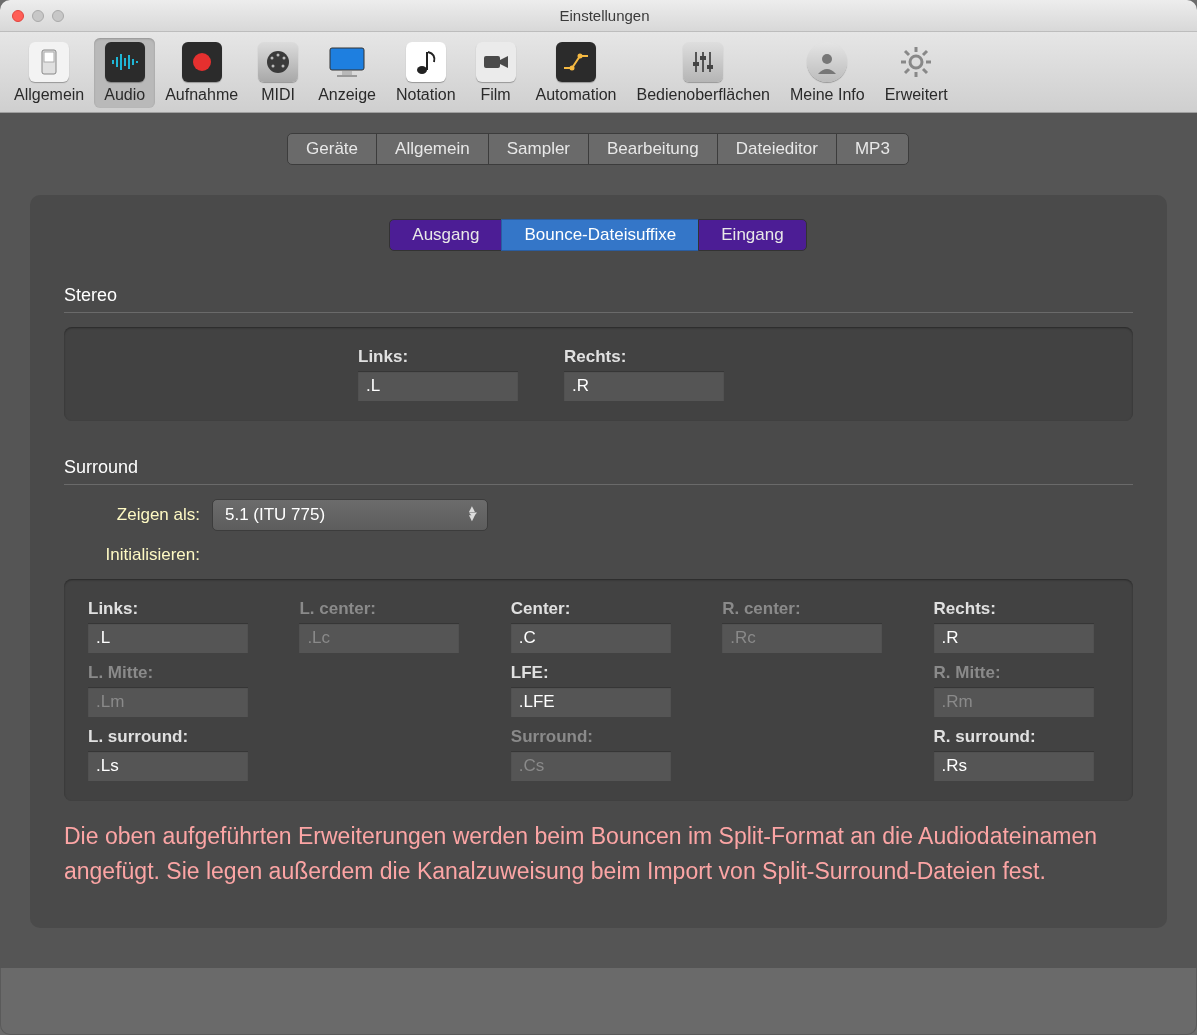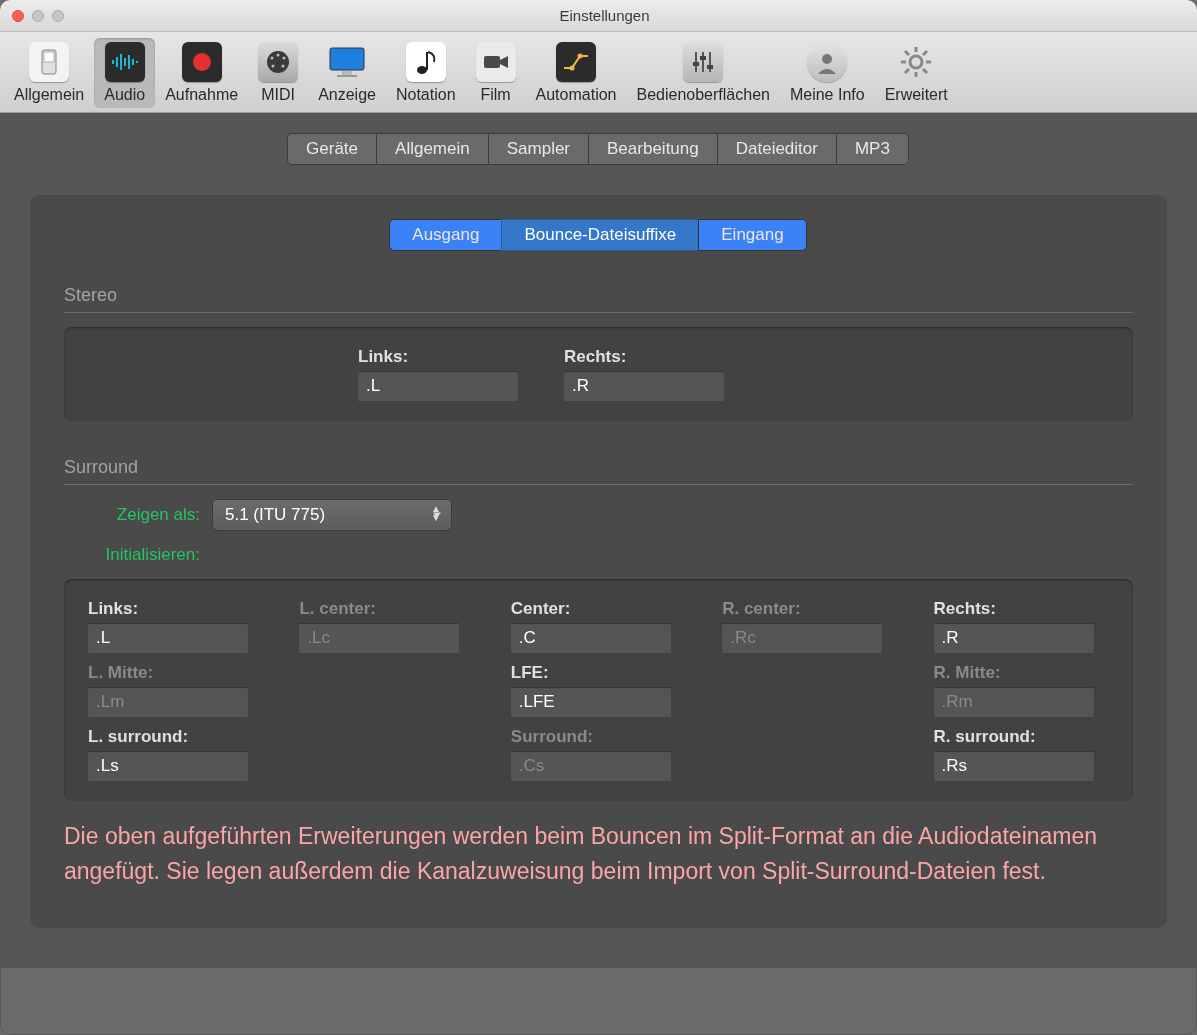--- a/index.html
+++ b/index.html
@@ -17,34 +17,34 @@
   .tb-item.active { background:#b9b9b9; box-shadow: inset 0 1px 2px rgba(0,0,0,.2);}
   .tb-icon { width:40px; height:40px; border-radius:6px; margin-bottom:4px; display:flex; align-items:center; justify-content:center; box-shadow:0 1px 1px rgba(0,0,0,.3);}
   .dark-body { background:#555555; padding:20px 0 40px 0;}
   .tabbar { display:flex; justify-content:center; margin-bottom:30px;}
   .tab { background:#6a6a6a; color:#e8e8e8; font-size:17px; padding:5px 18px; border:1px solid #3c3c3c; margin-left:-1px; cursor:default;}
   .tab:first-child{border-radius:5px 0 0 5px;}
   .tab:last-child{border-radius:0 5px 5px 0;}
   .tab.sel { background:#3476c8; border-color:#2a5da0; color:#fff;}
   .panel { background:#4a4a4a; margin:0 30px; border-radius:10px; padding:24px 34px 40px 34px;}
   .subtabbar { display:flex; justify-content:center; margin-bottom:34px;}
-  .subtab { background:#3b82f6; color:#e8e8e8; font-size:17px; padding:5px 22px; border:1px solid #333; margin-left:-1px; cursor:default;}
+  .subtab { background:#4c1d95; color:#e8e8e8; font-size:17px; padding:5px 22px; border:1px solid #333; margin-left:-1px; cursor:default;}
   .subtab:first-child{border-radius:5px 0 0 5px;} .subtab:last-child{border-radius:0 5px 5px 0;}
   .subtab.sel { background:#3476c8; border-color:#2a5da0; color:#fff;}
-  .section-label { color:#a3a3a3; font-size:18px; margin-bottom:6px;}
+  .section-label { color:#ffffff; font-size:18px; margin-bottom:6px;}
   .hr { border:none; border-top:1px solid #6a6a6a; margin-bottom:14px;}
   .inset-box { background:#424242; border-radius:8px; padding:20px 24px; box-shadow: inset 0 1px 2px rgba(0,0,0,.4);}
   .field-lbl { color:#e0e0e0; font-size:17px; margin-bottom:4px; display:block;font-weight:bold;}
   .field-lbl.dim { color:#8a8a8a;}
   .txt { background:#555555; color:#fff; border:none; padding:5px 8px; font-size:17px; width:160px; outline:none; box-shadow: inset 0 1px 1px rgba(0,0,0,.4);}
   .txt.dim{ color:#8a8a8a;}
   .stereo-row { display:flex; gap:46px; padding-left:270px;}
   .row { display:flex; align-items:center; gap:12px; margin-bottom:14px;}
-  .row-lbl { width:136px; text-align:right; color:#22c55e; font-size:17px;}
-  .popup { background: linear-gradient(#6c6c6c,#5d5d5d); color:#fff; border:1px solid #3c3c3c; border-radius:5px; padding:5px 30px 5px 12px; font-size:17px; position:relative; width:240px; cursor:default;}
+  .row-lbl { width:136px; text-align:right; color:#fef9c3; font-size:17px;}
+  .popup { background: linear-gradient(#6c6c6c,#5d5d5d); color:#fff; border:1px solid #3c3c3c; border-radius:5px; padding:5px 30px 5px 12px; font-size:17px; position:relative; width:276px; cursor:default;}
   .popup::after{ content:""; position:absolute; right:10px; top:50%; transform:translateY(-50%); width:0;height:0; border-left:4px solid transparent; border-right:4px solid transparent; border-top:5px solid #ddd; box-shadow: 0 -10px 0 -5px #ddd;}
   .popup .arrows{ position:absolute; right:10px; top:4px; font-size:10px; color:#ddd; line-height:9px;}
   .btn { background: linear-gradient(#6c6c6c,#5d5d5d); color:#fff; border:1px solid #3c3c3c; border-radius:5px; padding:5px 16px; font-size:17px; cursor:default;}
   .grid5 { display:grid; grid-template-columns: repeat(5, 1fr); gap:10px 36px;}
   .cell {}
   .footer-text { color:#fca5a5; font-size:23px; line-height:1.5; margin-top:18px;}
   svg{display:block;}
 </style>
 </head>
 <body>

